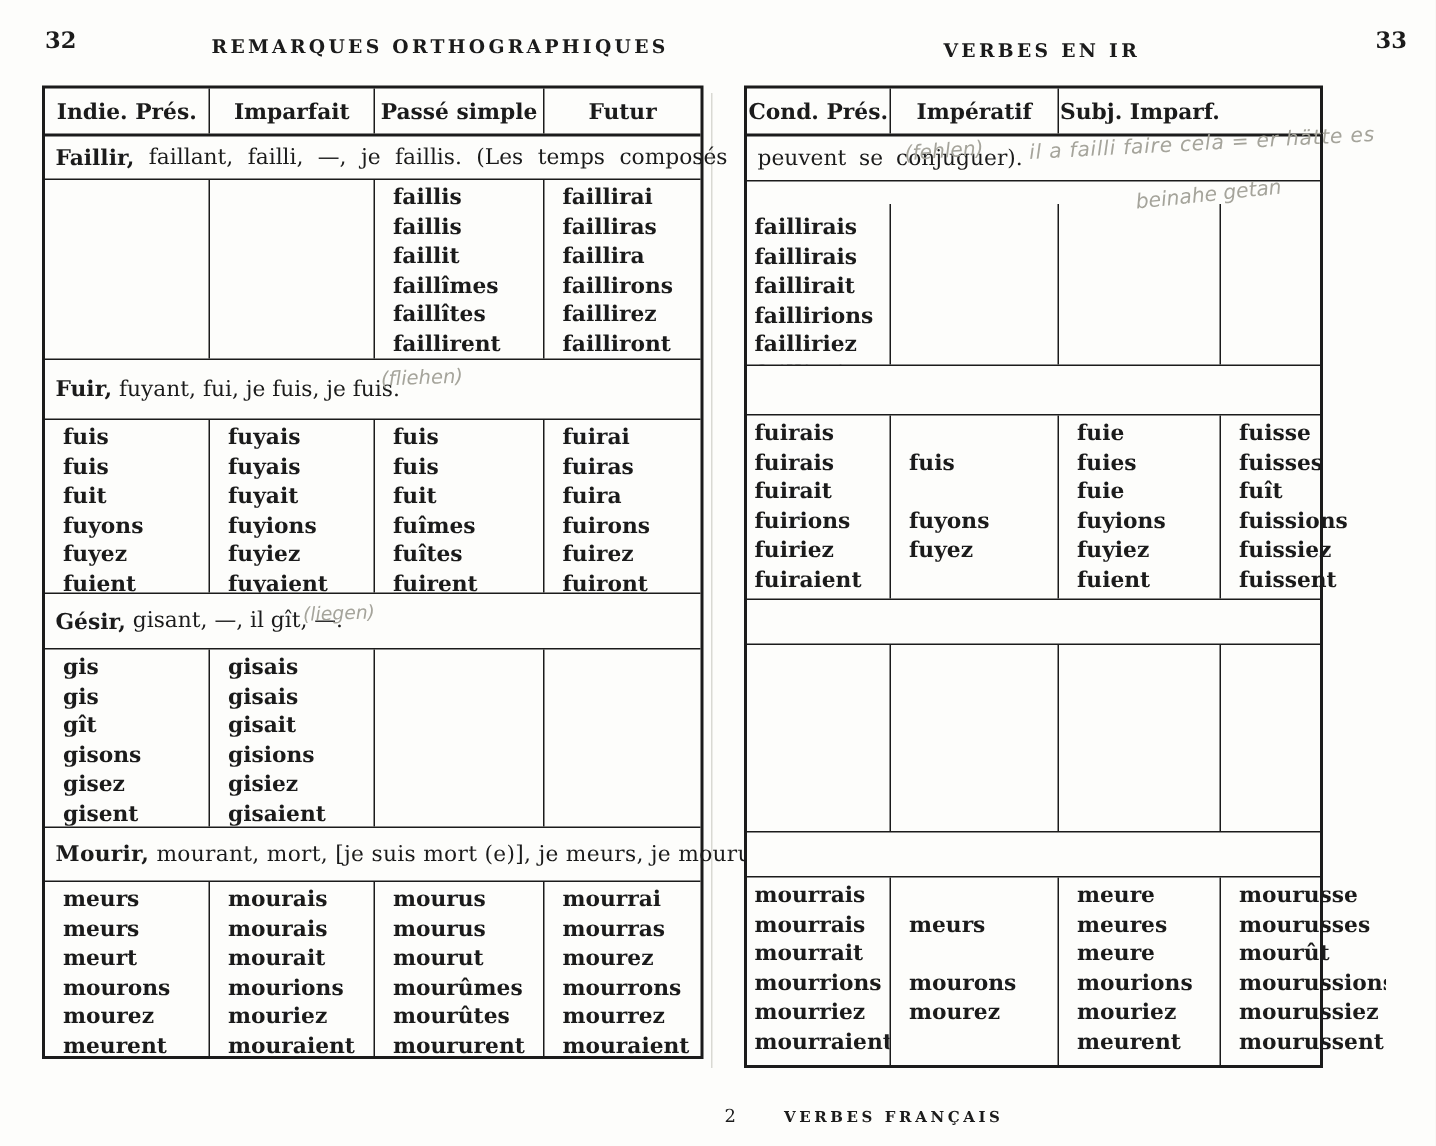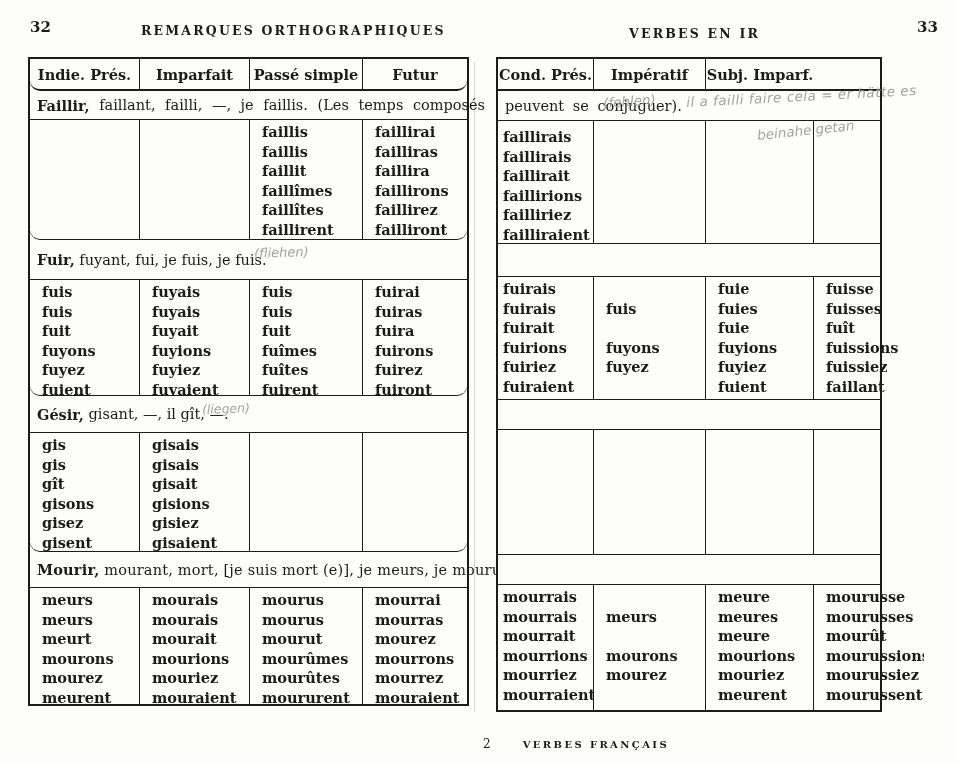--- a/index.html
+++ b/index.html
@@ -14,21 +14,21 @@
     font-family:"DejaVu Serif",serif;color:var(--ink);overflow:hidden;
   }
   .pageno{position:absolute;font-weight:bold;font-size:15px;}
   .runhead{position:absolute;font-weight:bold;font-size:12.5px;letter-spacing:2.2px;white-space:nowrap;}
 
   .vtable{position:absolute;border:2px solid var(--ink);box-sizing:border-box;background:var(--paper);}
   .ltable{left:28px;top:57px;width:441px;}
   .rtable{left:496px;top:57px;width:386px;}
 
   .grid{display:grid;}
-  .ltable .grid{grid-template-columns:110px 110px 113px 104px;border-radius:10px;}
+  .ltable .grid{grid-template-columns:110px 110px 113px 104px;}
   .rtable .grid{grid-template-columns:96px 112px 108px 110px;}
 
   .thead{height:30px;border-bottom:2px solid var(--ink);}
   .th{display:flex;align-items:center;justify-content:center;
       font-weight:bold;font-size:14.5px;border-right:1.2px solid var(--ink);white-space:nowrap;}
   .th:last-child{border-right:none;}
 
   .band{display:flex;align-items:center;padding-left:7px;
         border-bottom:1.6px solid var(--ink);font-size:14.5px;white-space:pre;}
   .band .verb{font-weight:bold;}
@@ -44,21 +44,21 @@
   .block{border-bottom:1.6px solid var(--ink);}
   .block:last-child{border-bottom:none;}
   .cell{border-right:1.2px solid var(--ink);padding:2px 0 0 12px;
         font-weight:bold;font-size:14.5px;line-height:19.5px;overflow:hidden;}
   .cell:last-child{border-right:none;}
   .rtable .cell:first-child{padding-left:5px;}
   .kl1{height:119px;}
   .kl2{height:115px;}
   .kl3{height:118px;}
   .kl4{height:116px;}
-  .kr1 .cell{padding-top:6px;}
+  .kr1 .cell{padding-top:6px;margin-top:15px;}
   .kr1{height:122px;}
   .kr2{height:122px;}
   .kr3{height:124px;}
   .kr4{height:125px;}
 
   .gutter{position:absolute;left:474px;top:62px;width:1px;height:650px;background:#d9d9d3;}
 
   .hand{position:absolute;font-family:"DejaVu Sans",sans-serif;font-style:italic;
         color:var(--pencil);white-space:nowrap;}
   .hand-fehlen{left:603px;top:93px;font-size:13.5px;transform:rotate(-4deg);}
@@ -265,21 +265,21 @@
           <div>fuyions</div>
           <div>fuyiez</div>
           <div>fuient</div>
         </div>
       <div class="cell">
           <div>fuisse</div>
           <div>fuisses</div>
           <div>fuît</div>
           <div>fuissions</div>
           <div>fuissiez</div>
-          <div>faillant</div>
+          <div>fuissent</div>
         </div>
     </div>
 
     <div class="band br3"></div>
     <div class="grid block kr3">
       <div class="cell"></div>
       <div class="cell"></div>
       <div class="cell"></div>
       <div class="cell"></div>
     </div>

